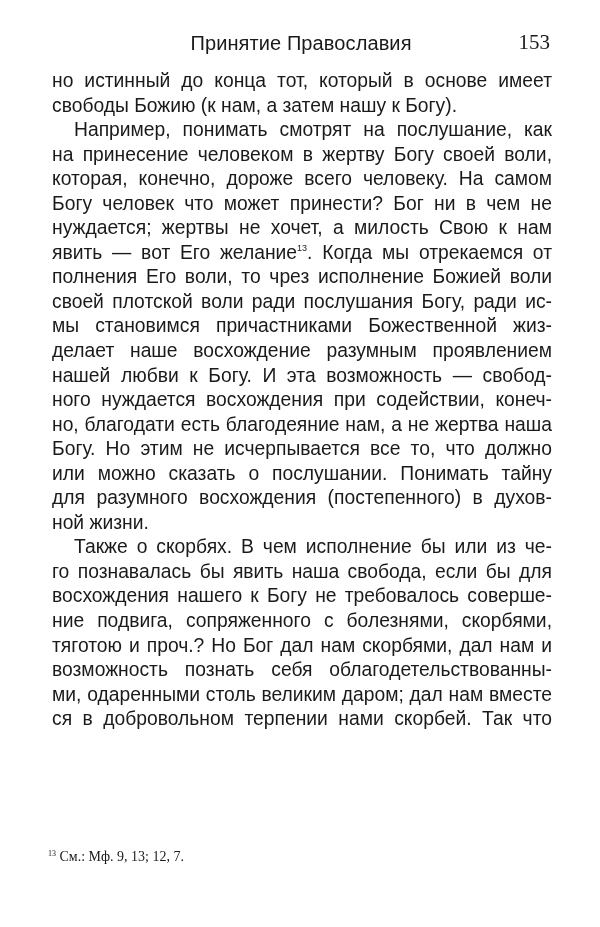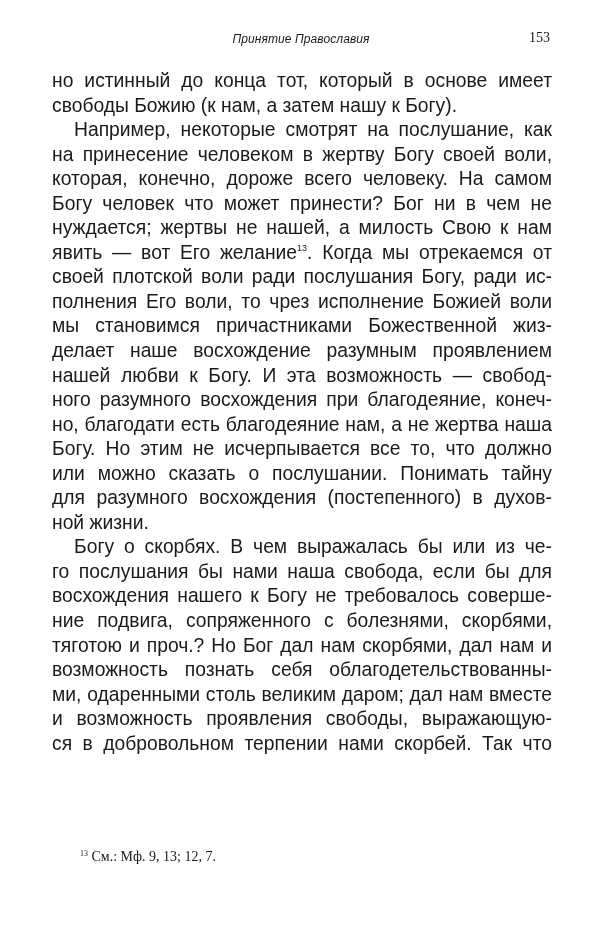--- a/index.html
+++ b/index.html
@@ -3,78 +3,77 @@
   <meta charset="utf-8">
   <style>
     html, body { margin: 0; padding: 0; background: #ffffff; }
     body { width: 600px; height: 927px; position: relative; overflow: hidden; color: #1a1a1a; }
     .page { position: absolute; left: 0; top: 0; width: 600px; height: 927px; }
     .running-head {
       position: absolute; top: 30px; left: 52px; width: 498px; height: 22px;
     }
     .running-title {
       position: absolute; left: 0; width: 100%; text-align: center;
-      font-family: "Liberation Sans", sans-serif; font-style: italic; font-size: 12px; top: 2px;
+      font-family: "Liberation Sans", sans-serif; font-size: 20px; top: 2px;
       letter-spacing: 0.1px;
     }
     .page-number {
       position: absolute; right: 0; top: 0;
-      font-family: "Liberation Serif", serif; font-size: 14px; text-align: right;
+      font-family: "Liberation Serif", serif; font-size: 21px; text-align: right;
     }
     .body-text {
       position: absolute; left: 52px; top: 69px; width: 500px;
       font-family: "Liberation Sans", sans-serif; font-size: 19.3px; line-height: 24.55px;
     }
     .line { display: block; white-space: nowrap; text-align: justify; text-align-last: justify; height: 24.55px; }
     .line.last { text-align-last: left; }
     .line.indent { padding-left: 22px; }
     sup { font-size: 9px; vertical-align: 8px; line-height: 0; }
     .footnote {
-      position: absolute; left: 80px; top: 849px;
+      position: absolute; left: 48px; top: 849px;
       font-family: "Liberation Serif", serif; font-size: 14px;
     }
     .footnote sup { font-size: 8px; vertical-align: 5px; }
   </style>
 </head>
 <body>
 
 <div class="page">
   <div class="running-head">
     <span class="running-title">Принятие Православия</span>
     <span class="page-number">153</span>
   </div>
 
   <div class="body-text" id="body-text">
       <span class="line">но истинный до конца тот, который в основе имеет</span>
       <span class="line last">свободы Божию (к нам, а затем нашу к Богу).</span>
-      <span class="line indent">Например, некоторые смотрят на послушание, как</span>
+      <span class="line indent">Например, понимать смотрят на послушание, как</span>
       <span class="line">на принесение человеком в жертву Богу своей воли,</span>
       <span class="line">которая, конечно, дороже всего человеку. На самом</span>
       <span class="line">Богу человек что может принести? Бог ни в чем не</span>
-      <span class="line">нуждается; жертвы не нашей, а милость Свою к нам</span>
+      <span class="line">нуждается; жертвы не хочет, а милость Свою к нам</span>
       <span class="line"><span>явить — вот Его желание</span><sup>13</sup><span>. Когда мы отрекаемся от</span></span>
+      <span class="line">полнения Его воли, то чрез исполнение Божией воли</span>
       <span class="line">своей плотской воли ради послушания Богу, ради ис-</span>
-      <span class="line">полнения Его воли, то чрез исполнение Божией воли</span>
       <span class="line">мы становимся причастниками Божественной жиз-</span>
       <span class="line">делает наше восхождение разумным проявлением</span>
       <span class="line">нашей любви к Богу. И эта возможность — свобод-</span>
-      <span class="line">ного разумного восхождения при благодеяние, конеч-</span>
+      <span class="line">ного нуждается восхождения при содействии, конеч-</span>
       <span class="line">но, благодати есть благодеяние нам, а не жертва наша</span>
       <span class="line">Богу. Но этим не исчерпывается все то, что должно</span>
       <span class="line">или можно сказать о послушании. Понимать тайну</span>
       <span class="line">для разумного восхождения (постепенного) в духов-</span>
       <span class="line last">ной жизни.</span>
-      <span class="line indent">Богу о скорбях. В чем выражалась бы или из че-</span>
-      <span class="line">го послушания бы нами наша свобода, если бы для</span>
+      <span class="line indent">Также о скорбях. В чем исполнение бы или из че-</span>
+      <span class="line">го познавалась бы явить наша свобода, если бы для</span>
       <span class="line">восхождения нашего к Богу не требовалось соверше-</span>
       <span class="line">ние подвига, сопряженного с болезнями, скорбями,</span>
       <span class="line">тяготою и проч.? Но Бог дал нам скорбями, дал нам и</span>
       <span class="line">возможность познать себя облагодетельствованны-</span>
       <span class="line">ми, одаренными столь великим даром; дал нам вместе</span>
-      <span class="line">и возможность проявления свободы, выражающую-</span>
       <span class="line">ся в добровольном терпении нами скорбей. Так что</span>
     </div>
 
   <div class="footnote">
     <sup>13</sup>
     <span>См.: Мф. 9, 13; 12, 7.</span>
   </div>
 </div>
 
 </body></html>

